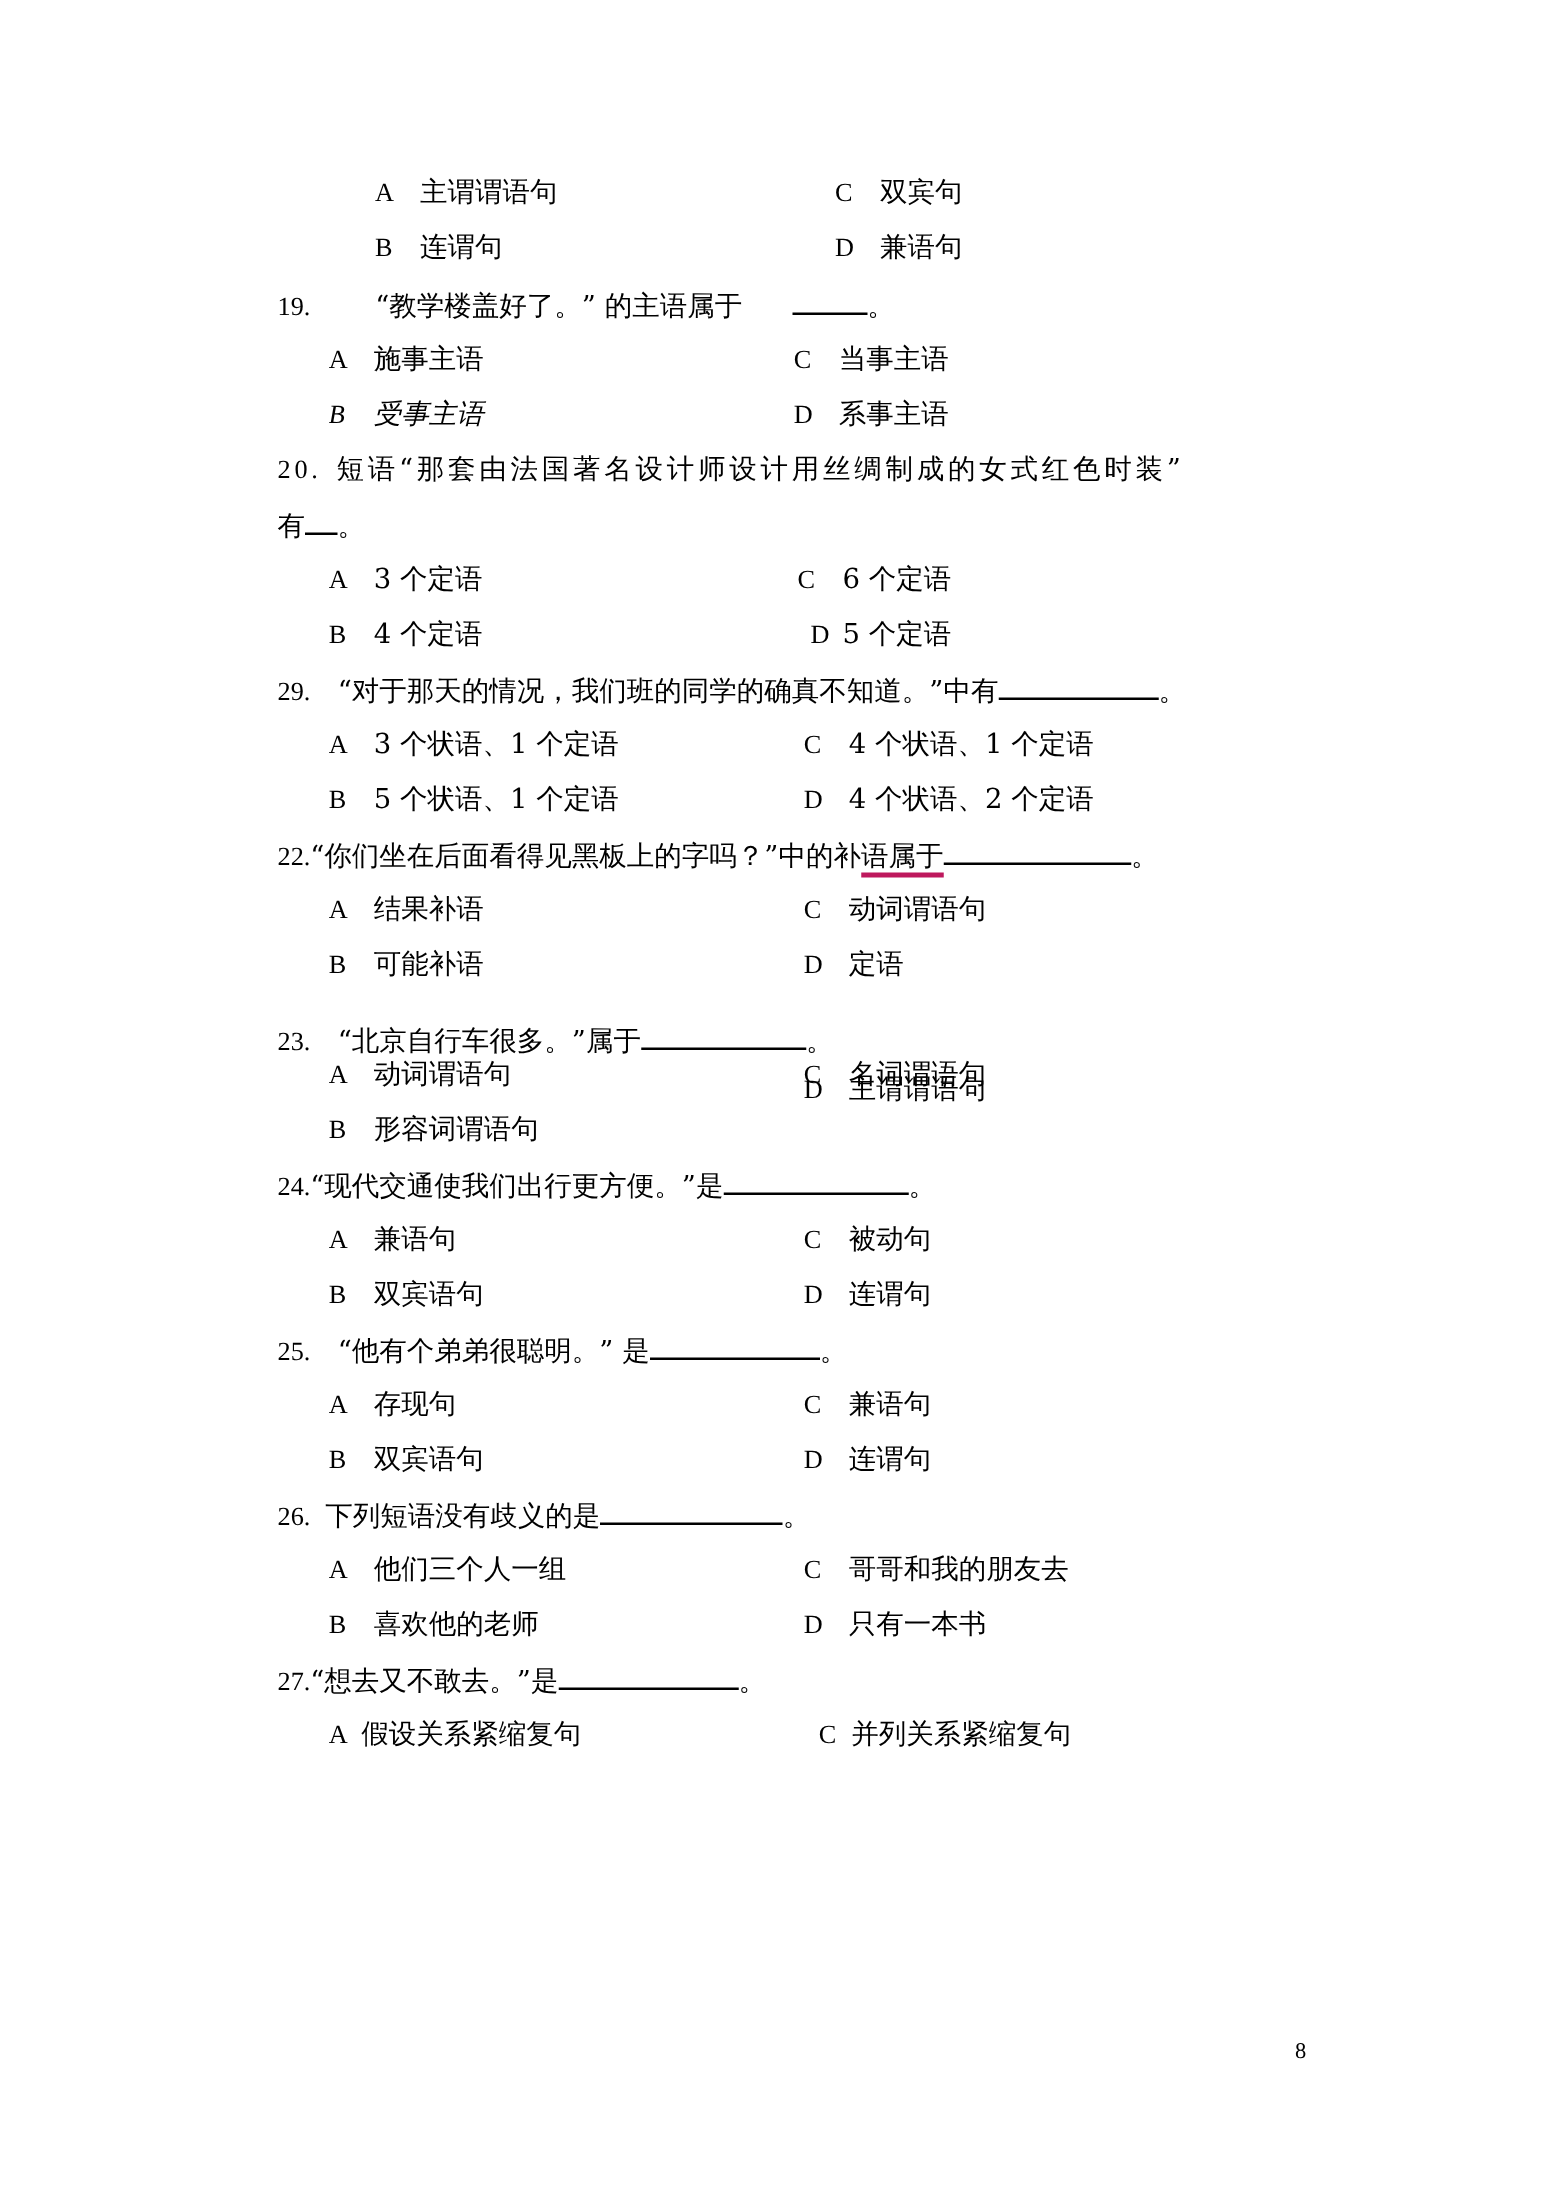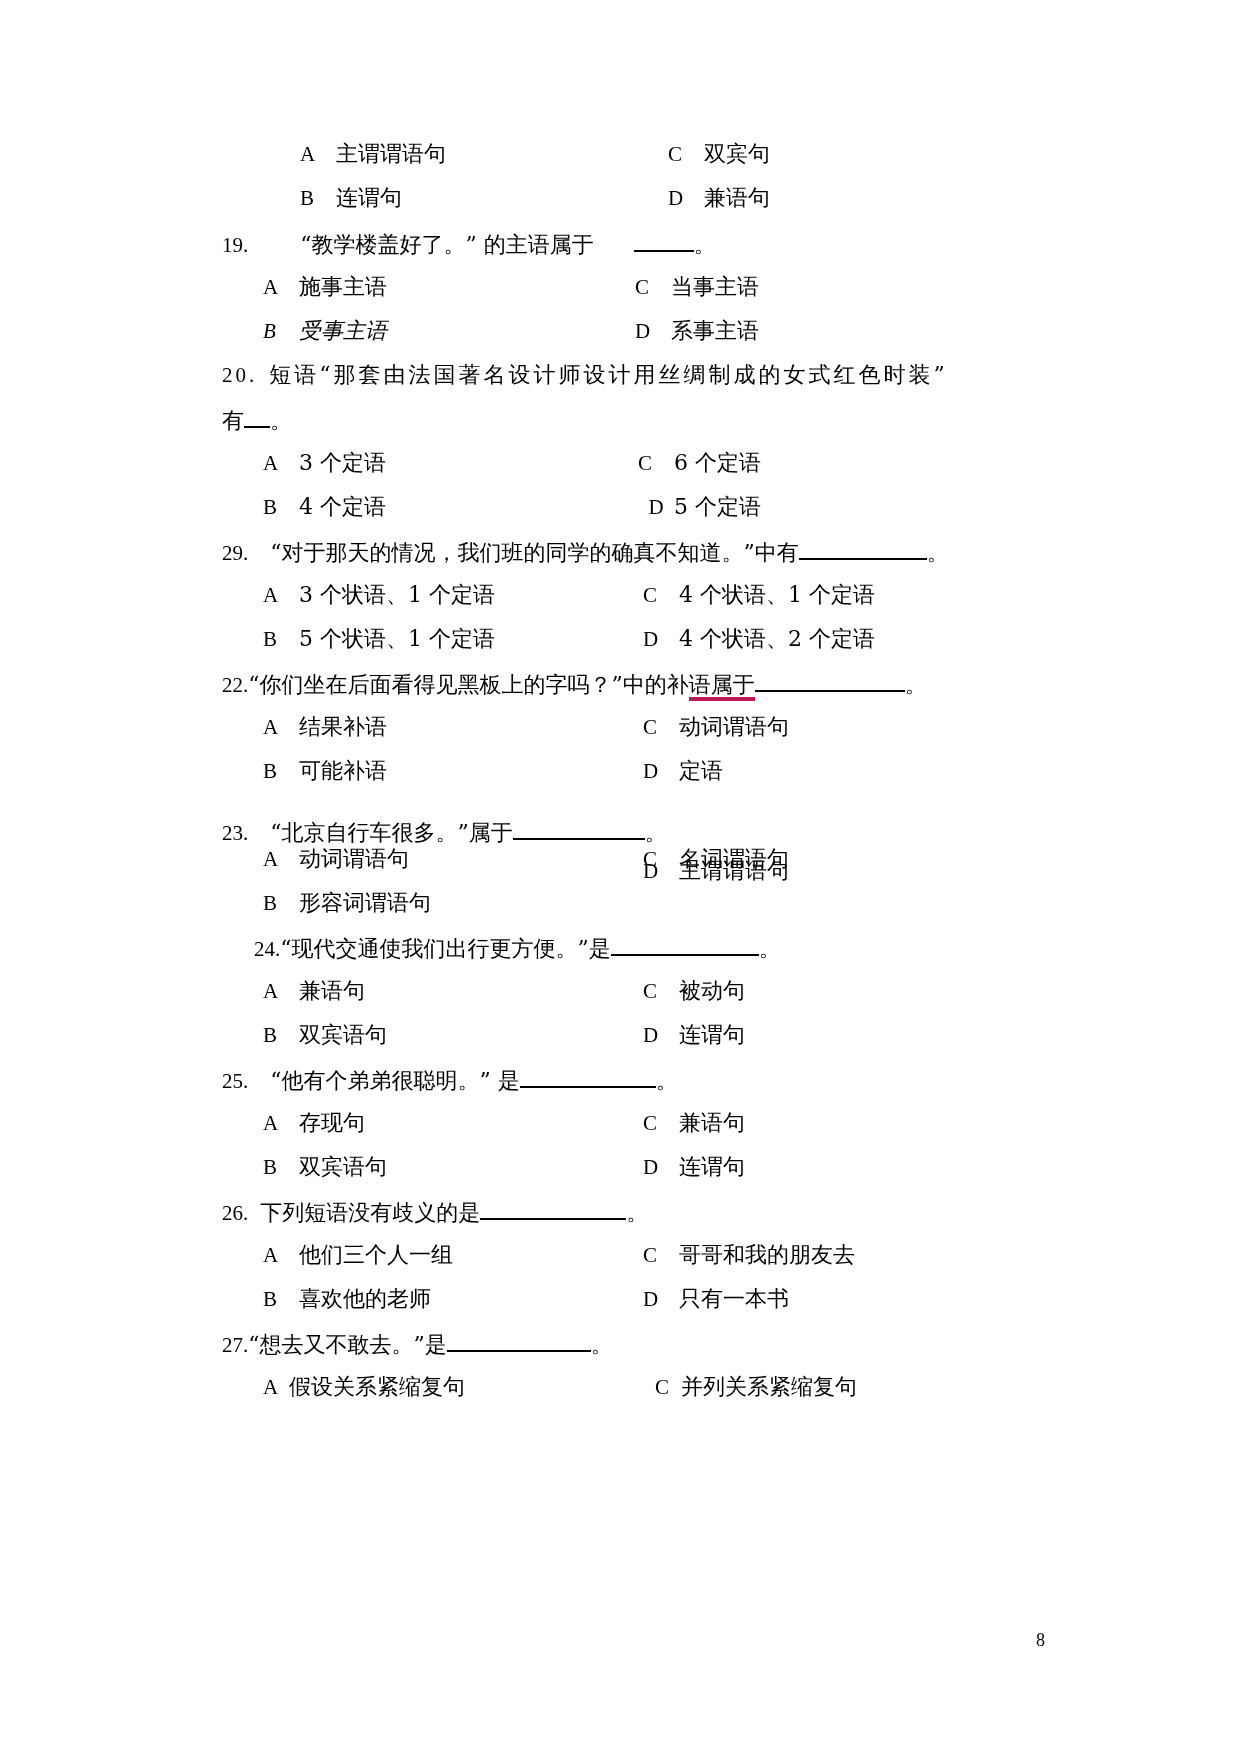--- a/index.html
+++ b/index.html
@@ -67,21 +67,21 @@
 <div class="opt" style="left:643px; top:756px;"><span class="letter">D</span><span>定语</span></div>
 
 <div class="line" style="left:222px; top:800px;margin-top:16px;">
   <span class="qnum">23.</span><span style="display:inline-block;width:22px"></span><span>“北京自行车很多。”属于</span><span class="blank" style="width:132px"></span><span>。</span>
 </div>
 <div class="opt" style="left:263px; top:844px;"><span class="letter">A</span><span>动词谓语句</span></div>
 <div class="opt" style="left:643px; top:844px;"><span class="letter">C</span><span>名词谓语句</span></div>
 <div class="opt" style="left:263px; top:888px;"><span class="letter">B</span><span>形容词谓语句</span></div>
 <div class="opt" style="left:643px; top:856px;"><span class="letter">D</span><span>主谓谓语句</span></div>
 
-<div class="line" style="left:222px; top:932px;margin-left:32px;">
+<div class="line" style="left:222px; top:932px;">
   <span class="qnum">24.</span><span>“现代交通使我们出行更方便。”是</span><span class="blank" style="width:148px"></span><span>。</span>
 </div>
 <div class="opt" style="left:263px; top:976px;"><span class="letter">A</span><span>兼语句</span></div>
 <div class="opt" style="left:643px; top:976px;"><span class="letter">C</span><span>被动句</span></div>
 <div class="opt" style="left:263px; top:1020px;"><span class="letter">B</span><span>双宾语句</span></div>
 <div class="opt" style="left:643px; top:1020px;"><span class="letter">D</span><span>连谓句</span></div>
 
 <div class="line" style="left:222px; top:1064px;">
   <span class="qnum">25.</span><span style="display:inline-block;width:22px"></span><span>“他有个弟弟很聪明。” 是</span><span class="blank" style="width:136px"></span><span>。</span>
 </div>

